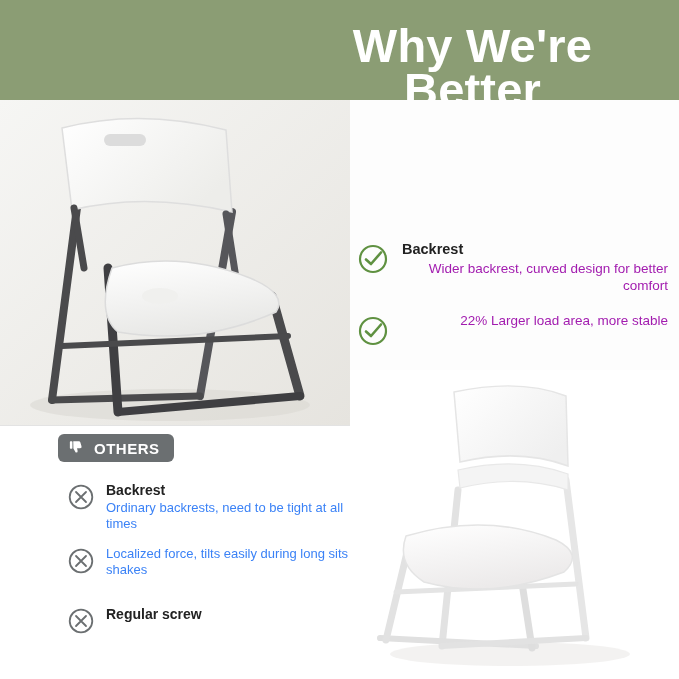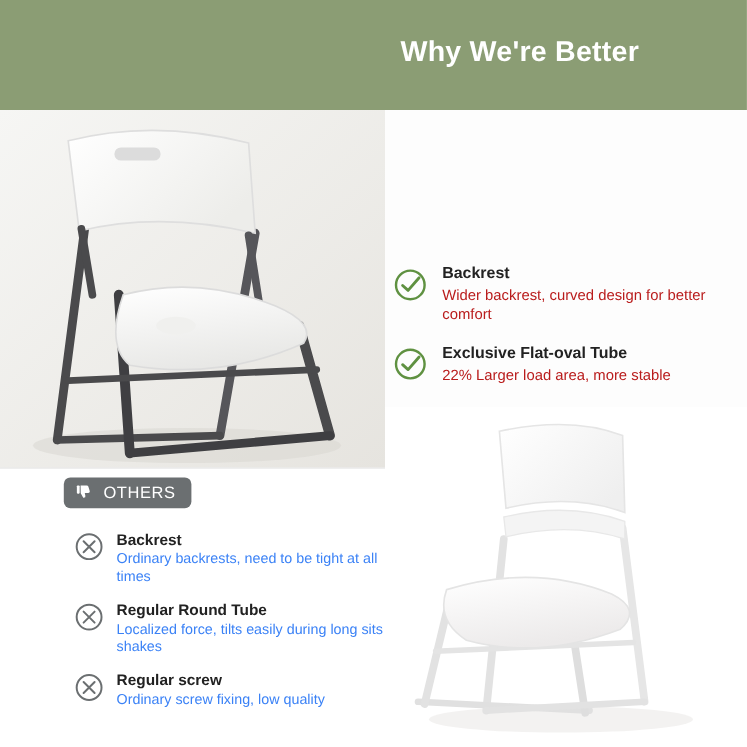--- a/index.html
+++ b/index.html
@@ -27,21 +27,21 @@
     height: 100px;
     background: #8b9d74;
   }
   .header-title {
     position: absolute;
     left: 280px;
     top: 24px;
     width: 385px;
     text-align: center;
     color: #ffffff;
-    font-size: 26px;
+    font-size: 47px;
     font-weight: bold;
     letter-spacing: 0.2px;
     line-height: 44px;
   }
 
   
   .top-panel {
     position: absolute;
     left: 0;
     top: 100px;
@@ -81,22 +81,23 @@
   }
   .feat-title {
     font-size: 14.5px;
     font-weight: bold;
     color: #222222;
     line-height: 18px;
     margin-bottom: 2px;
   }
   .feat-desc {
     font-size: 13.5px;
-    color: #b91c1c;
+    color: #a21caf;
     line-height: 17px;
+    text-align: right;
   }
 
   
   .divider {
     position: absolute;
     left: 0;
     top: 425px;
     width: 679px;
     height: 1px;
     background: #e3e3e3;
@@ -111,21 +112,21 @@
     background: #6b6f71;
     border-radius: 6px;
     display: flex;
     align-items: center;
     padding: 0 14px 0 10px;
     gap: 8px;
   }
   .others-label {
     color: #ffffff;
     font-size: 15px;
-    font-weight: normal;
+    font-weight: bold;
     letter-spacing: 0.5px;
   }
 
   
   .cons {
     position: absolute;
     left: 68px;
     top: 482px;
     width: 300px;
   }
@@ -227,21 +228,20 @@
         </svg>
         <div class="feat-title">Backrest</div>
         <div class="feat-desc">Wider backrest, curved design for better comfort</div>
       </div>
 
       <div class="feature-row">
         <svg class="check-icon" viewBox="0 0 30 30">
           <circle cx="15" cy="15" r="13" fill="none" stroke="#5f9141" stroke-width="2.2"></circle>
           <path d="M8 15.5 L13 20 L23 8.5" fill="none" stroke="#5f9141" stroke-width="2.6" stroke-linecap="round" stroke-linejoin="round"></path>
         </svg>
-        <div class="feat-title">Exclusive Flat-oval Tube</div>
         <div class="feat-desc">22% Larger load area, more stable</div>
       </div>
 
       <div class="feature-row">
         <svg class="check-icon" viewBox="0 0 30 30">
           <circle cx="15" cy="15" r="13" fill="none" stroke="#5f9141" stroke-width="2.2"></circle>
           <path d="M8 15.5 L13 20 L23 8.5" fill="none" stroke="#5f9141" stroke-width="2.6" stroke-linecap="round" stroke-linejoin="round"></path>
         </svg>
         <div class="feat-title">Rivet construction</div>
         <div class="feat-desc">Rivet construction,  more reliable than ordinary screws</div>
@@ -269,31 +269,29 @@
       </svg>
       <div class="con-title">Backrest</div>
       <div class="con-desc">Ordinary backrests, need to be tight at all times</div>
     </div>
 
     <div class="con-row">
       <svg class="x-icon" viewBox="0 0 26 26">
         <circle cx="13" cy="13" r="11.3" fill="none" stroke="#6b6f71" stroke-width="1.8"></circle>
         <path d="M8 8 L18 18 M18 8 L8 18" stroke="#6b6f71" stroke-width="1.8" stroke-linecap="round"></path>
       </svg>
-      <div class="con-title">Regular Round Tube</div>
       <div class="con-desc">Localized force, tilts easily during long sits or shakes</div>
     </div>
 
     <div class="con-row">
       <svg class="x-icon" viewBox="0 0 26 26">
         <circle cx="13" cy="13" r="11.3" fill="none" stroke="#6b6f71" stroke-width="1.8"></circle>
         <path d="M8 8 L18 18 M18 8 L8 18" stroke="#6b6f71" stroke-width="1.8" stroke-linecap="round"></path>
       </svg>
       <div class="con-title">Regular screw</div>
-      <div class="con-desc">Ordinary screw fixing, low quality</div>
     </div>
 
   </div>
 
   <div class="bottom-photo">
     <svg width="329" height="309" viewBox="0 0 329 309">
       <defs>
         <linearGradient id="seat2" x1="0" y1="0" x2="0.4" y2="1">
           <stop offset="0%" stop-color="#ffffff"></stop>
           <stop offset="100%" stop-color="#eceaea"></stop>

